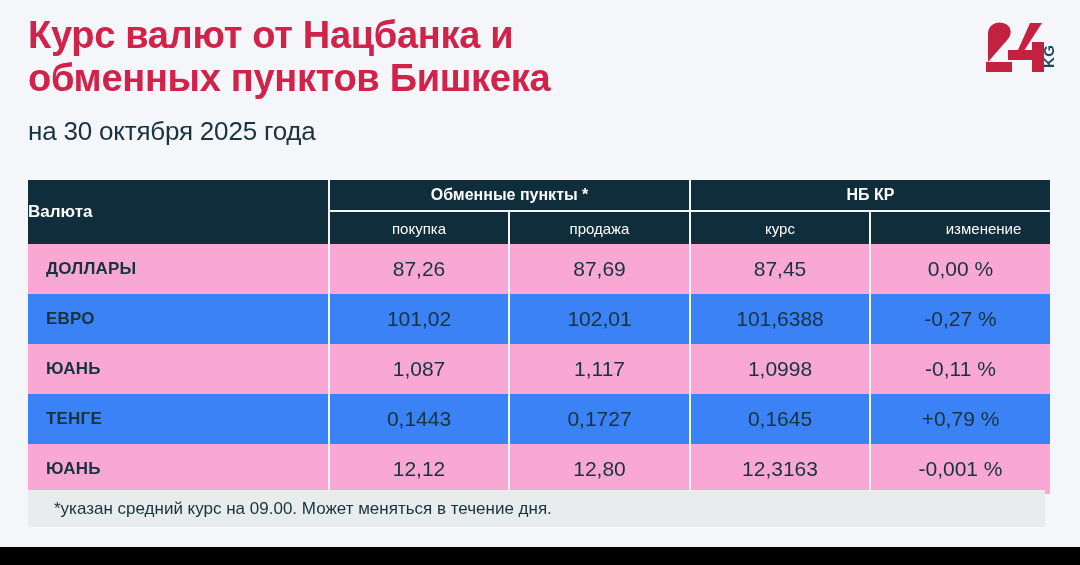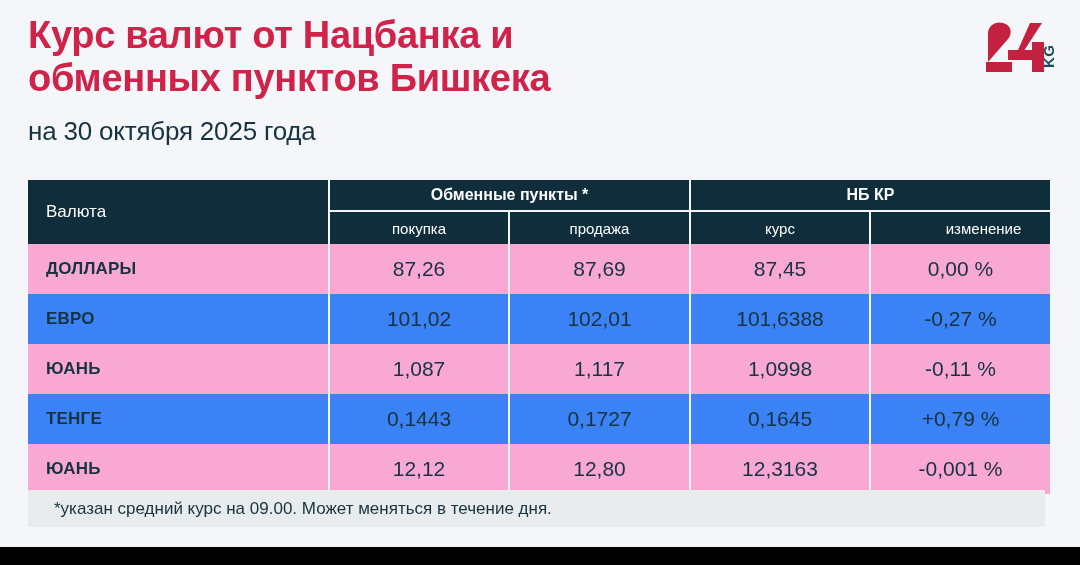--- a/index.html
+++ b/index.html
@@ -68,23 +68,22 @@
   table.rates col.c-change { width: 180px; }
 
   thead th {
     background: #0f2d3b;
     color: #ffffff;
     padding: 0;
     font-weight: normal;
   }
   th.cur-head {
     font-size: 17px;
-    font-weight: normal;
+    font-weight: bold;
     text-align: left;
-    padding-left: 18px;
     vertical-align: middle;
     border-right: 2px solid #f5f6f9;
   }
   th.grp {
     font-size: 16px;
     font-weight: bold;
     text-align: center;
     height: 30px;
     border-bottom: 2px solid #f5f6f9;
   }

